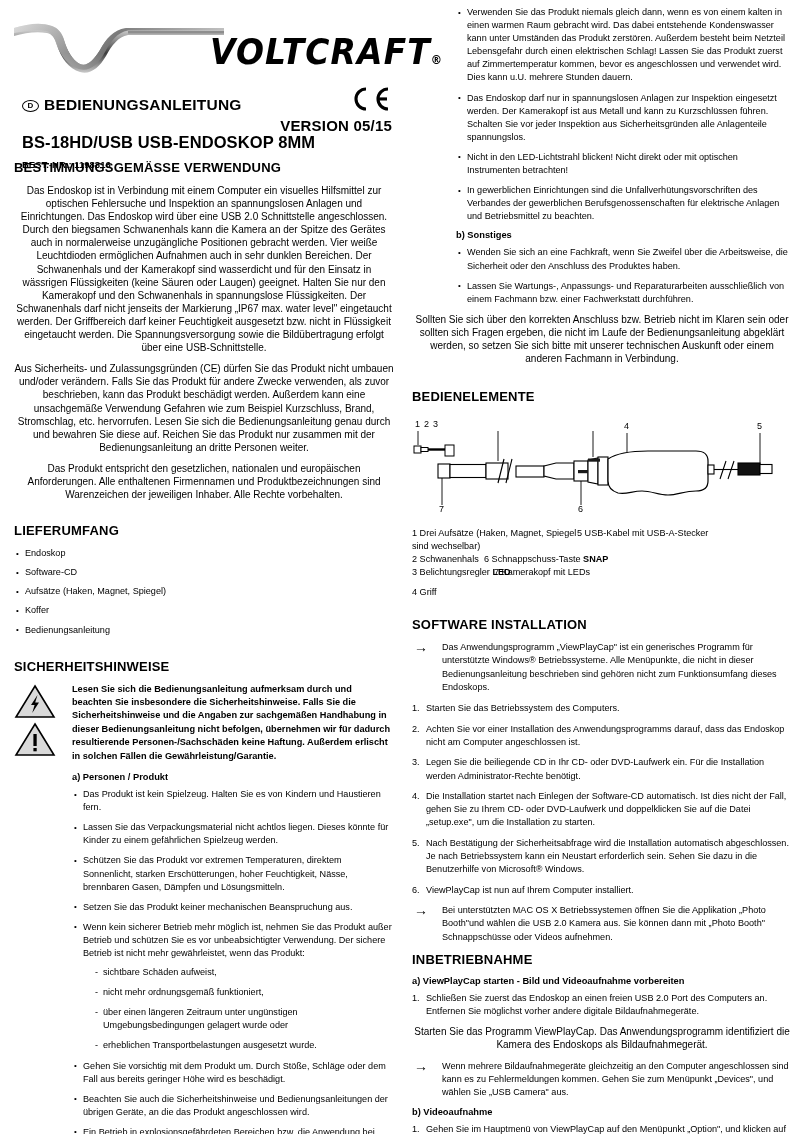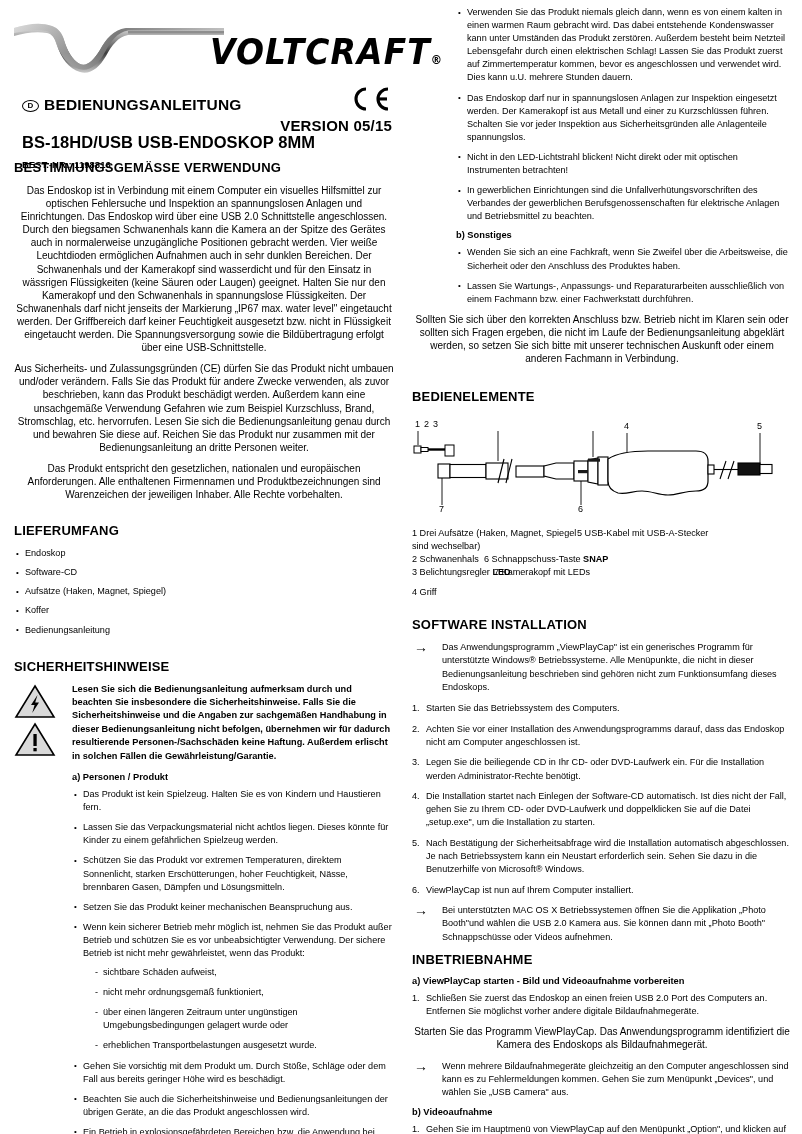--- a/index.html
+++ b/index.html
@@ -361,21 +361,21 @@
 
       </ul>
     </div>
   </div>
 
   <div class="col col-right">
 
     <div style="padding-left:44px; padding-top:6px;">
       <ul class="bullets">
         <li>Verwenden Sie das Produkt niemals gleich dann, wenn es von einem kalten in einen warmen Raum gebracht wird. Das dabei entstehende Kondenswasser kann unter Umständen das Produkt zerstören. Außerdem besteht beim Netzteil Lebensgefahr durch einen elektrischen Schlag! Lassen Sie das Produkt zuerst auf Zimmertemperatur kommen, bevor es angeschlossen und verwendet wird. Dies kann u.U. mehrere Stunden dauern.</li>
-        <li>Das Endoskop darf nur in spannungslosen Anlagen zur Inspektion eingesetzt werden. Der Kamerakopf ist aus Metall und einer zu Kurzschlüssen führen. Schalten Sie vor jeder Inspektion aus Sicherheitsgründen alle Anlagenteile spannungslos.</li>
+        <li>Das Endoskop darf nur in spannungslosen Anlagen zur Inspektion eingesetzt werden. Der Kamerakopf ist aus Metall und kann zu Kurzschlüssen führen. Schalten Sie vor jeder Inspektion aus Sicherheitsgründen alle Anlagenteile spannungslos.</li>
         <li>Nicht in den LED-Lichtstrahl blicken! Nicht direkt oder mit optischen Instrumenten betrachten!</li>
         <li>In gewerblichen Einrichtungen sind die Unfallverhütungsvorschriften des Verbandes der gewerblichen Berufsgenossenschaften für elektrische Anlagen und Betriebsmittel zu beachten.</li>
       </ul>
       <div class="subhead">b) Sonstiges</div>
       <ul class="bullets">
         <li>Wenden Sie sich an eine Fachkraft, wenn Sie Zweifel über die Arbeitsweise, die Sicherheit oder den Anschluss des Produktes haben.</li>
         <li>Lassen Sie Wartungs-, Anpassungs- und Reparaturarbeiten ausschließlich von einem Fachmann bzw. einer Fachwerkstatt durchführen.</li>
       </ul>
     </div>
 

